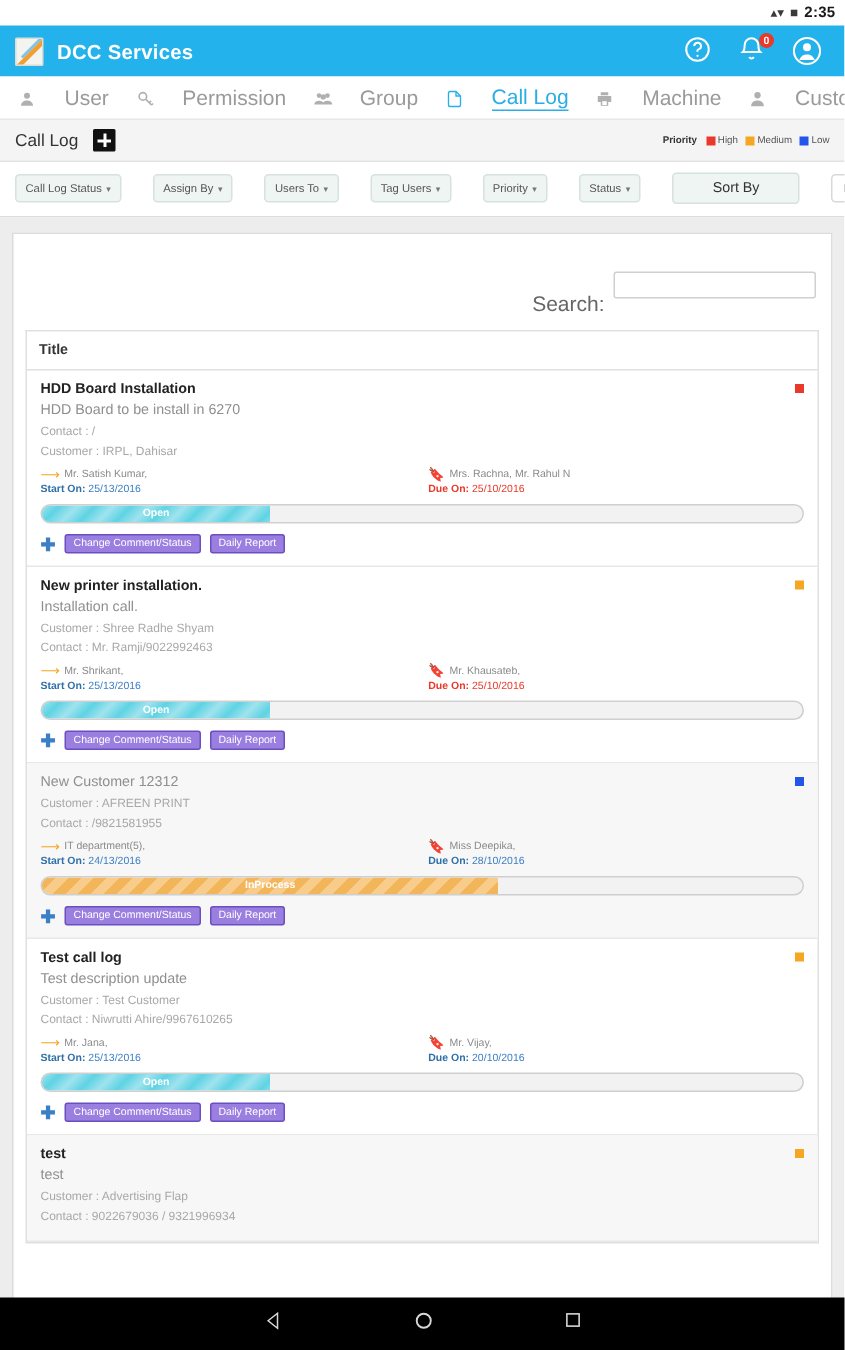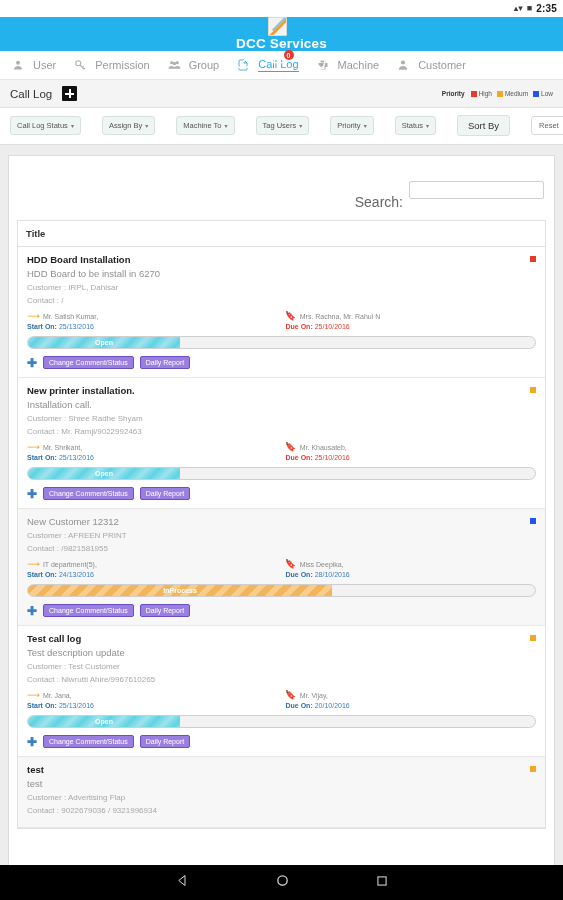--- a/index.html
+++ b/index.html
@@ -15,21 +15,21 @@
     height: 17px; background: #ffffff;
     display: flex; align-items: center; justify-content: flex-end;
     padding-right: 6px; gap: 4px;
   }
   .status-bar .sb-icon { font-size: 9px; color: #3a3a3a; line-height: 1; }
   .status-bar .sb-time { font-size: 10px; color: #1a1a1a; font-weight: bold; letter-spacing: .2px; }
 
   
   .app-header {
     height: 34px; background: #24b2ec;
-    display: flex; align-items: center; padding: 0 10px; flex-direction: column;
+    display: flex; align-items: center; padding: 0 10px;
   }
   .brand-logo {
     width: 19px; height: 19px; background: #f3f3f0;
     border: 1px solid #dcdcd4; border-radius: 1px;
     margin-right: 9px; position: relative; overflow: hidden; flex: none;
   }
   .brand-logo::after {
     content: ""; position: absolute; left: -3px; top: 8px;
     width: 26px; height: 3px; background: #f0a030;
     transform: rotate(-45deg);
@@ -56,22 +56,22 @@
   }
 
   
   .tab-strip {
     height: 29px; background: #ffffff;
     display: flex; align-items: center;
     padding-left: 12px; gap: 18px;
     border-bottom: 1px solid #e7e7e7;
   }
   .tab {
-    display: flex; align-items: center; gap: 9px;
-    font-size: 11px; color: #9a9a9a; white-space: nowrap;
+    display: flex; align-items: center; gap: 19px;
+    font-size: 14px; color: #9a9a9a; white-space: nowrap;
   }
   .tab .t-ico { width: 12px; height: 12px; display: block; color: #b0b0b0; }
   .tab.active { color: #2aaee6; }
   .tab.active .t-ico { color: #2aaee6; }
   .tab.active .t-label { border-bottom: 1px solid #2aaee6; padding-bottom: 1px; }
 
   
   .page-bar {
     height: 28px; background: #f4f4f4; border-bottom: 1px solid #e3e3e3;
     display: flex; align-items: center; padding: 0 10px;
@@ -98,21 +98,21 @@
     border-bottom: 1px solid #dddddd;
   }
   .filter-btn {
     background: #eef5f3; border: 1px solid #d6e2de; border-radius: 3px;
     font-size: 7.5px; color: #555; padding: 4px 6px; white-space: nowrap;
     display: flex; align-items: center; gap: 3px;
   }
   .caret { font-size: 6px; color: #777; }
   .sort-btn {
     background: #eef5f3; border: 1px solid #d6e2de; border-radius: 3px;
-    font-size: 9.5px; color: #333; padding: 4px 10px; white-space: nowrap;
+    font-size: 9.5px; color: #333; padding: 4px 26px; white-space: nowrap;
   }
   .reset-btn {
     margin-left: auto; background: #ffffff; border: 1px solid #d8d8d8;
     border-radius: 3px; font-size: 7.5px; color: #666; padding: 4px 7px;
   }
 
   
   .content {
     background: #ededed; padding: 10px 8px 0 8px;
     height: 722px; position: relative;
@@ -315,21 +315,21 @@
 <div class="filter-bar">
   <div class="filter-btn">
     <span>Call Log Status</span>
     <span class="caret">▾</span>
   </div>
   <div class="filter-btn">
     <span>Assign By</span>
     <span class="caret">▾</span>
   </div>
   <div class="filter-btn">
-    <span>Machine To</span>
+    <span>Users To</span>
     <span class="caret">▾</span>
   </div>
   <div class="filter-btn">
     <span>Tag Users</span>
     <span class="caret">▾</span>
   </div>
   <div class="filter-btn">
     <span>Priority</span>
     <span class="caret">▾</span>
   </div>
@@ -350,22 +350,22 @@
     </div>
 
     <div class="table-head">Title</div>
 
     <div class="cards">
 
       <div class="card">
         <span class="prio-dot" style="background:#e8392b"></span>
         <div class="c-title">HDD Board Installation</div>
         <div class="c-desc">HDD Board to be install in 6270</div>
+        <div class="c-meta">Contact : /</div>
         <div class="c-meta">Customer : IRPL, Dahisar</div>
-        <div class="c-meta">Contact : /</div>
         <div class="c-people">
           <div class="people-col">
             <div class="p-line">
               <span class="arrow-ico">⟶</span>
               <span>Mr. Satish Kumar,</span>
             </div>
             <div class="p-date blue">
               <span class="lbl">Start On:</span>
               <span class="val">25/13/2016</span>
             </div>

